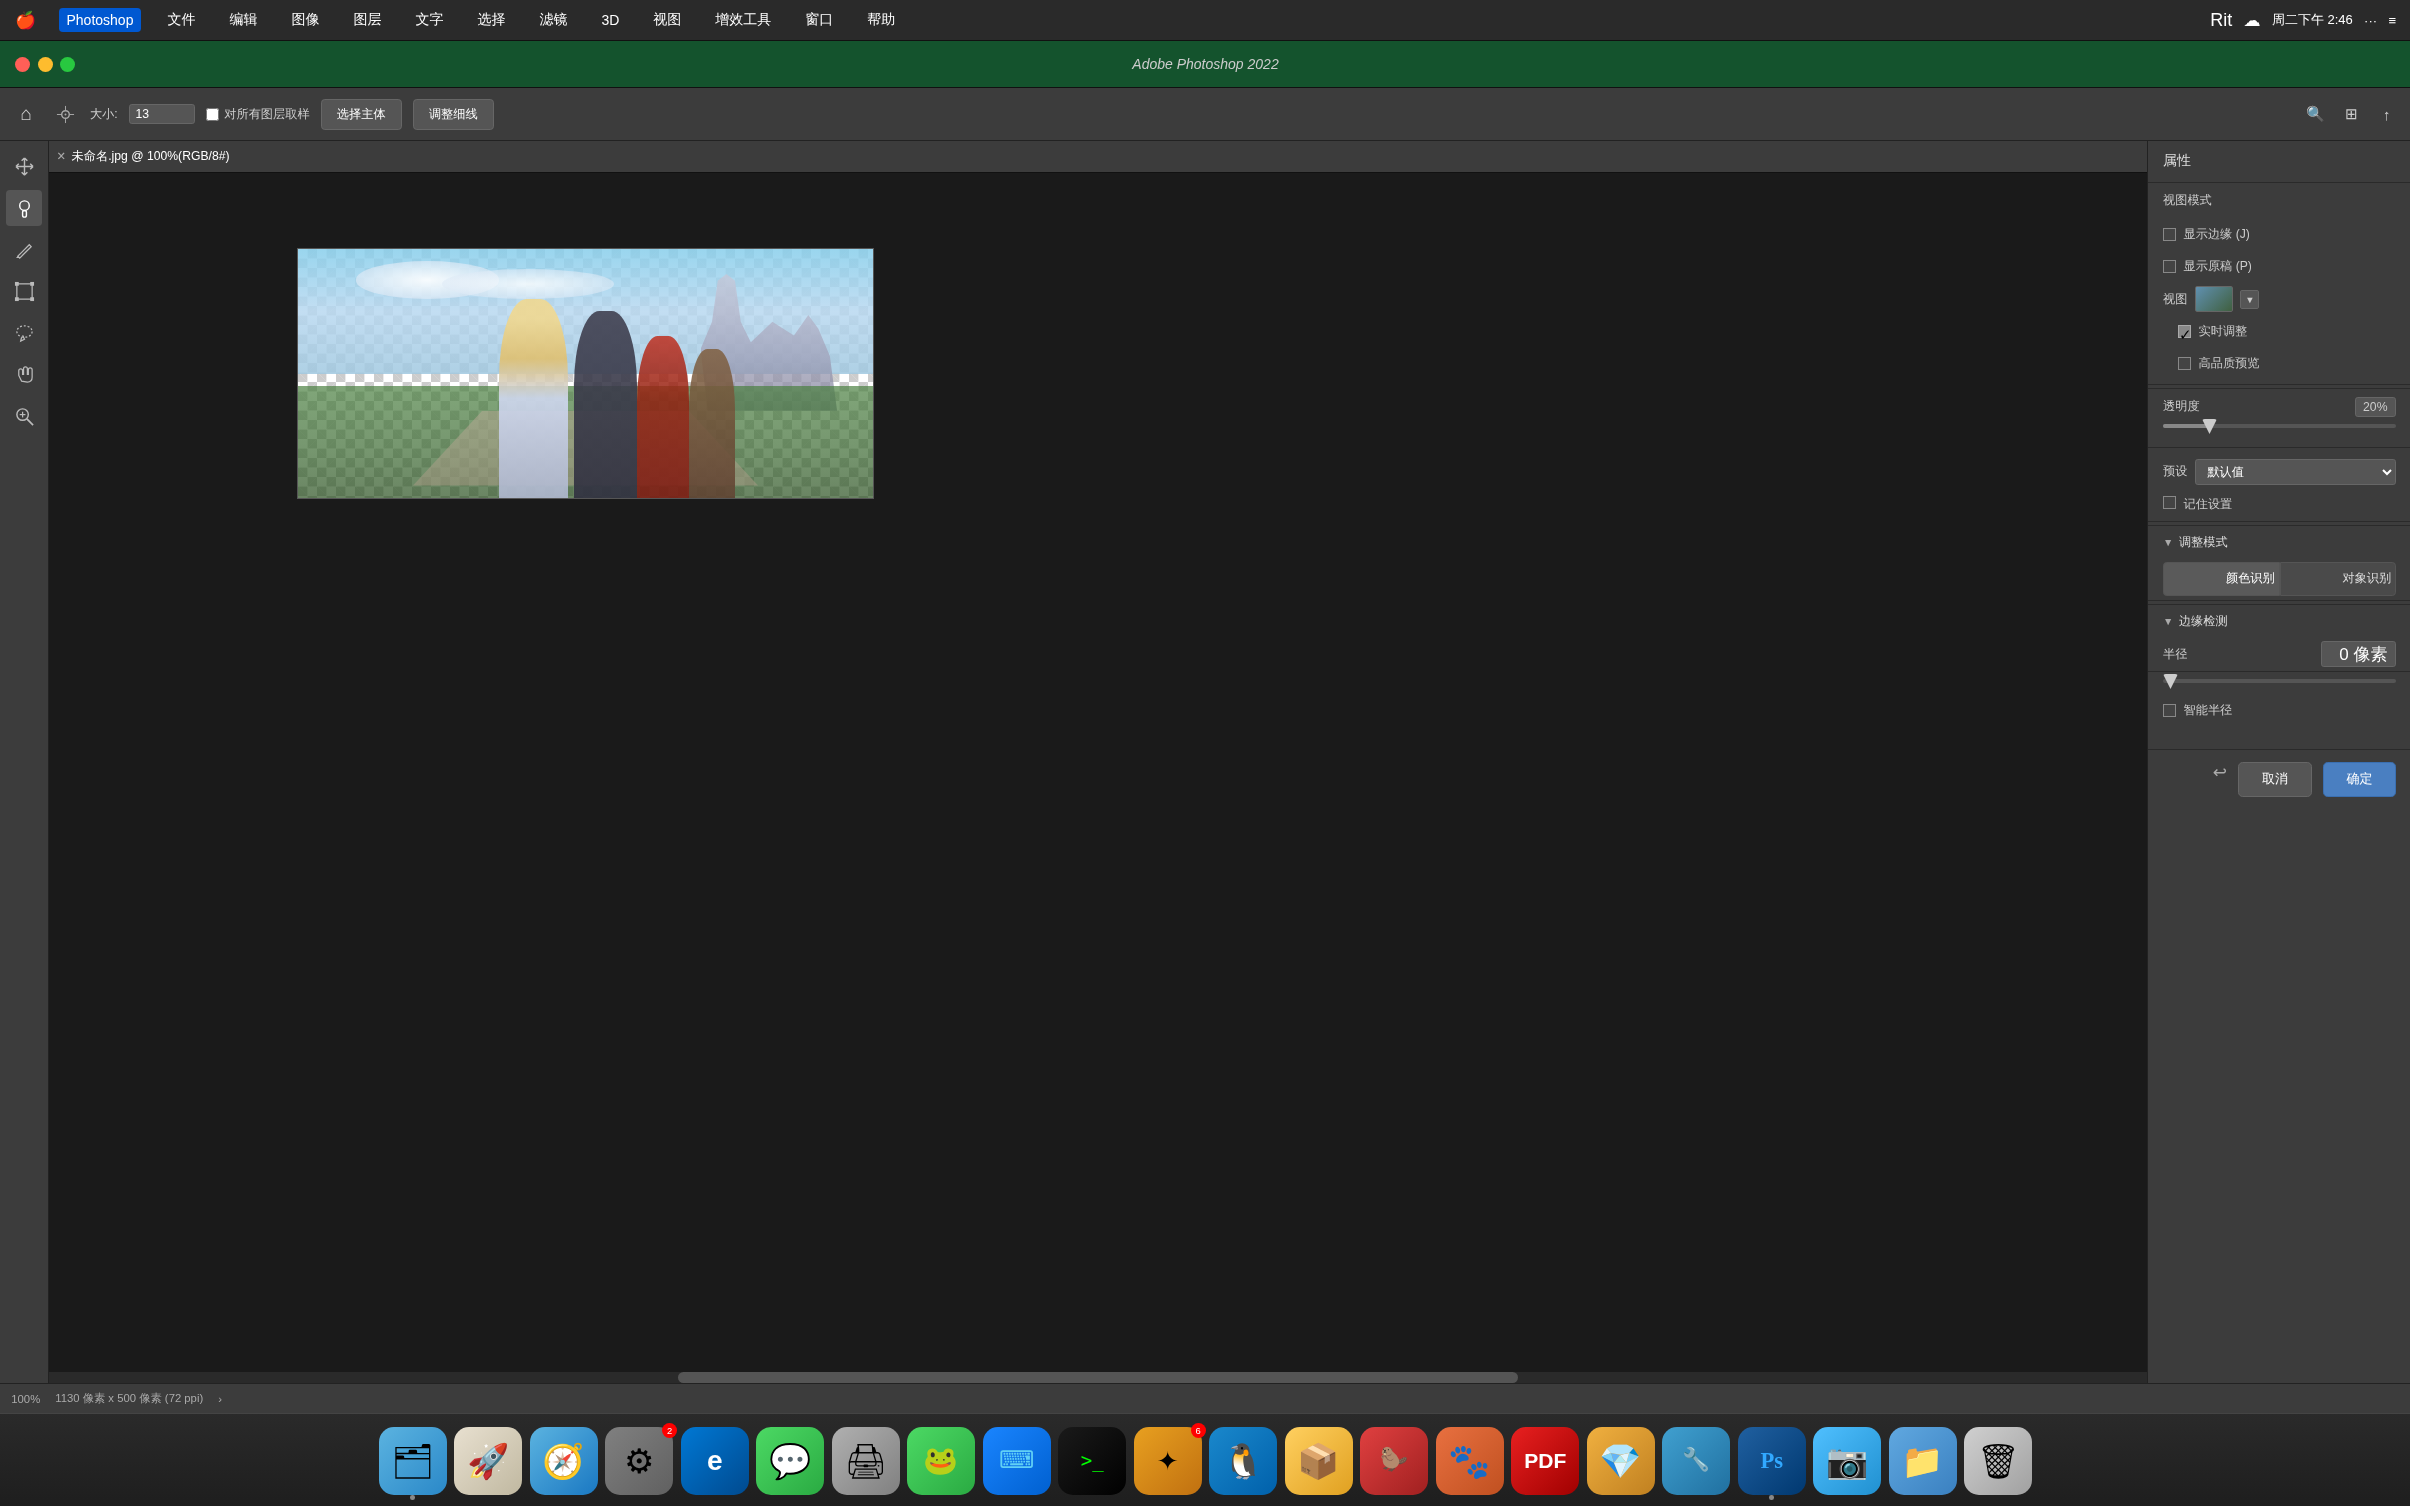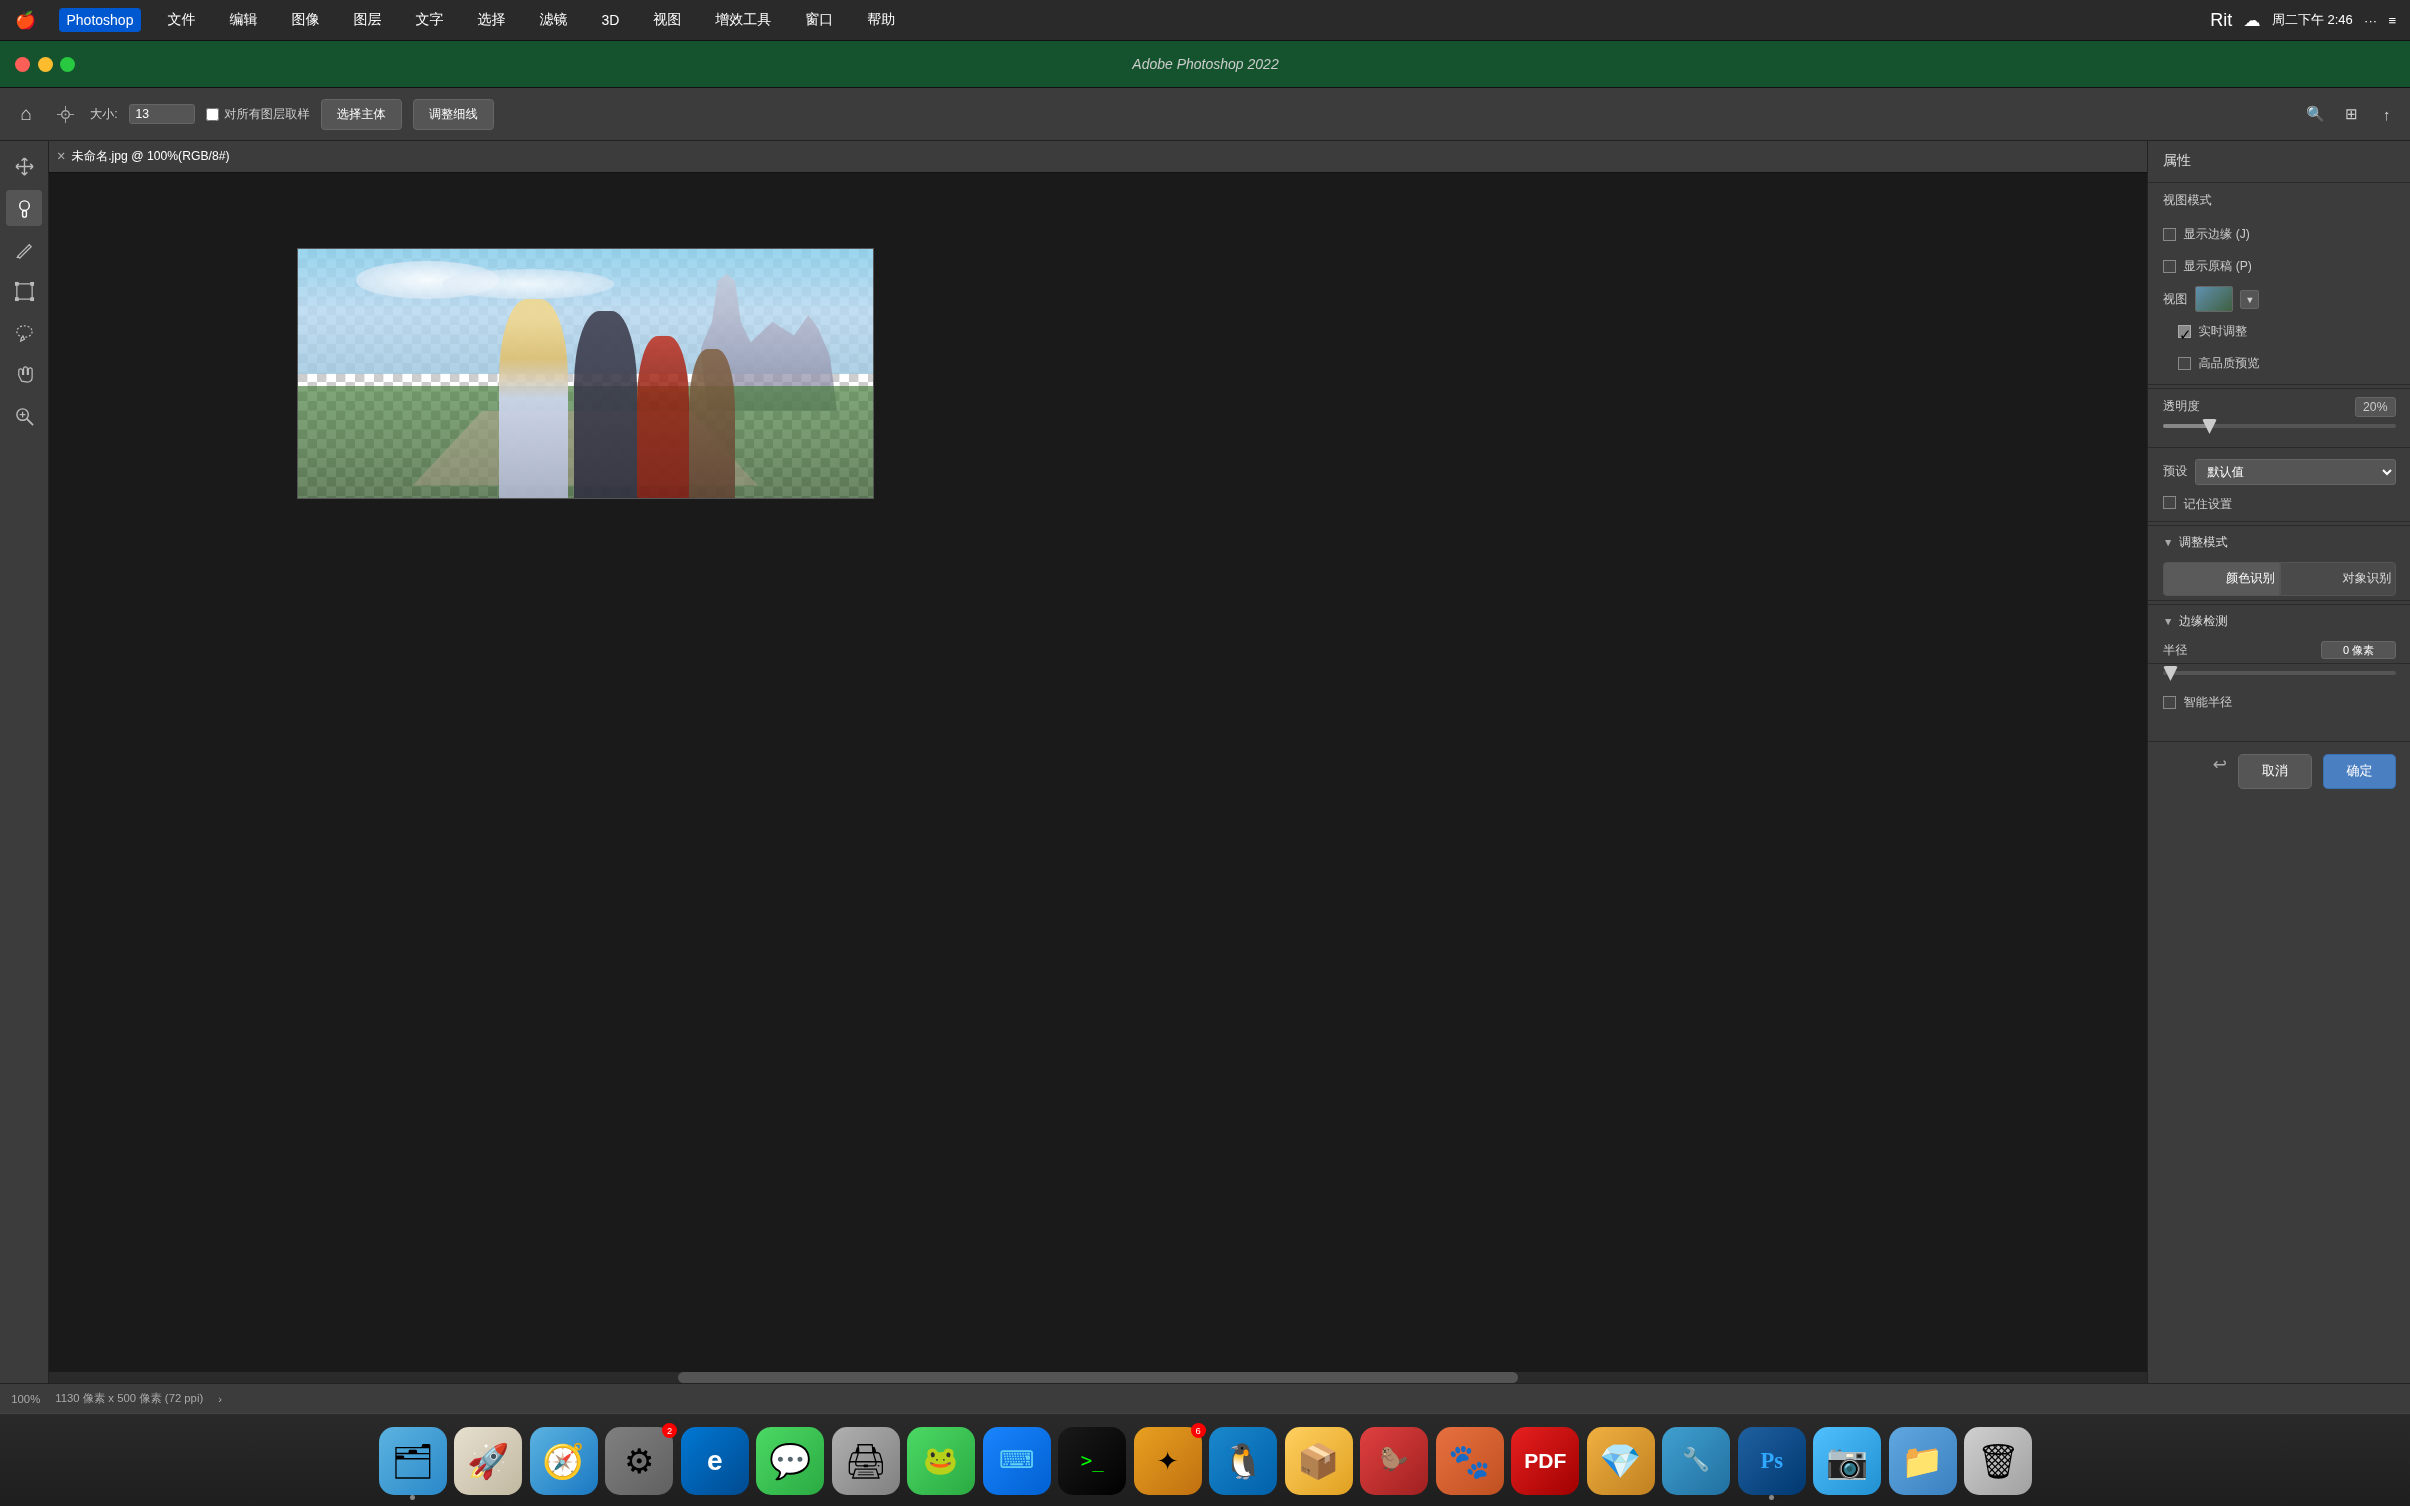--- a/index.html
+++ b/index.html
@@ -374,23 +374,23 @@
     .recog-btn:last-child { border-radius: 0 3.8px 3.8px 0; }
     .recog-btn.active { background: #5a5a5a; color: #fff; }
 
     
     .radius-row {
       display: flex; align-items: center; justify-content: space-between;
       padding: 3.8px 15px;
     }
     .radius-input {
       background: #555; border: 0.9px solid #666;
-      color: #fff; font-size: 11px;
+      color: #fff; font-size: 17px;
       padding: 1.9px 7.5px; border-radius: 2.8px;
-      width: 75px; text-align: center;
+      width: 75px; text-align: right;
     }
 
     
     .bottom-actions {
       display: flex;
       justify-content: flex-end;
       gap: 11.3px;
       padding: 11.3px 15px;
       border-top: 0.9px solid #2a2a2a;
       margin-top: 7.5px;

